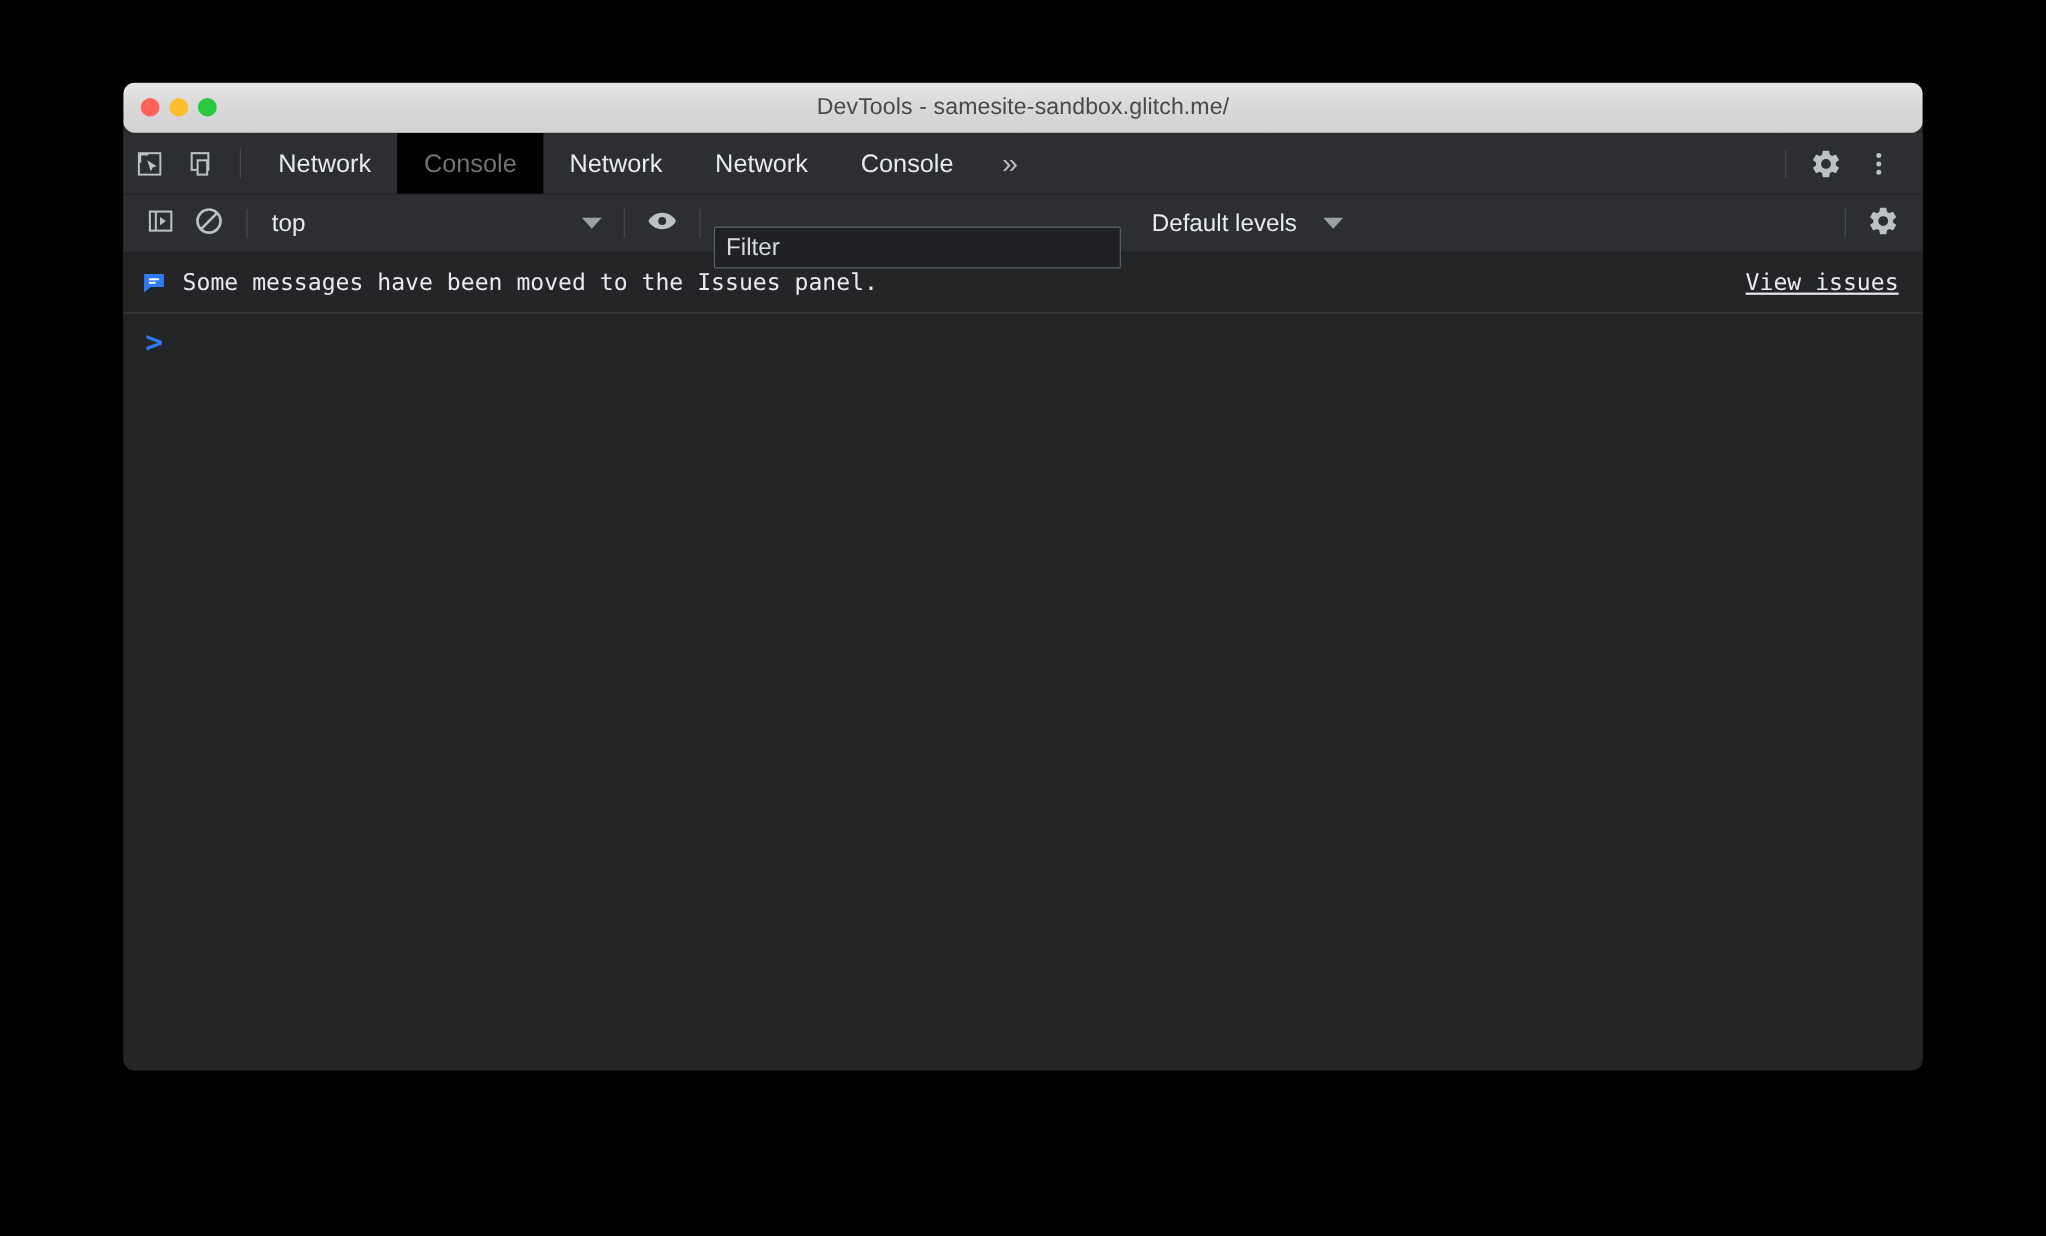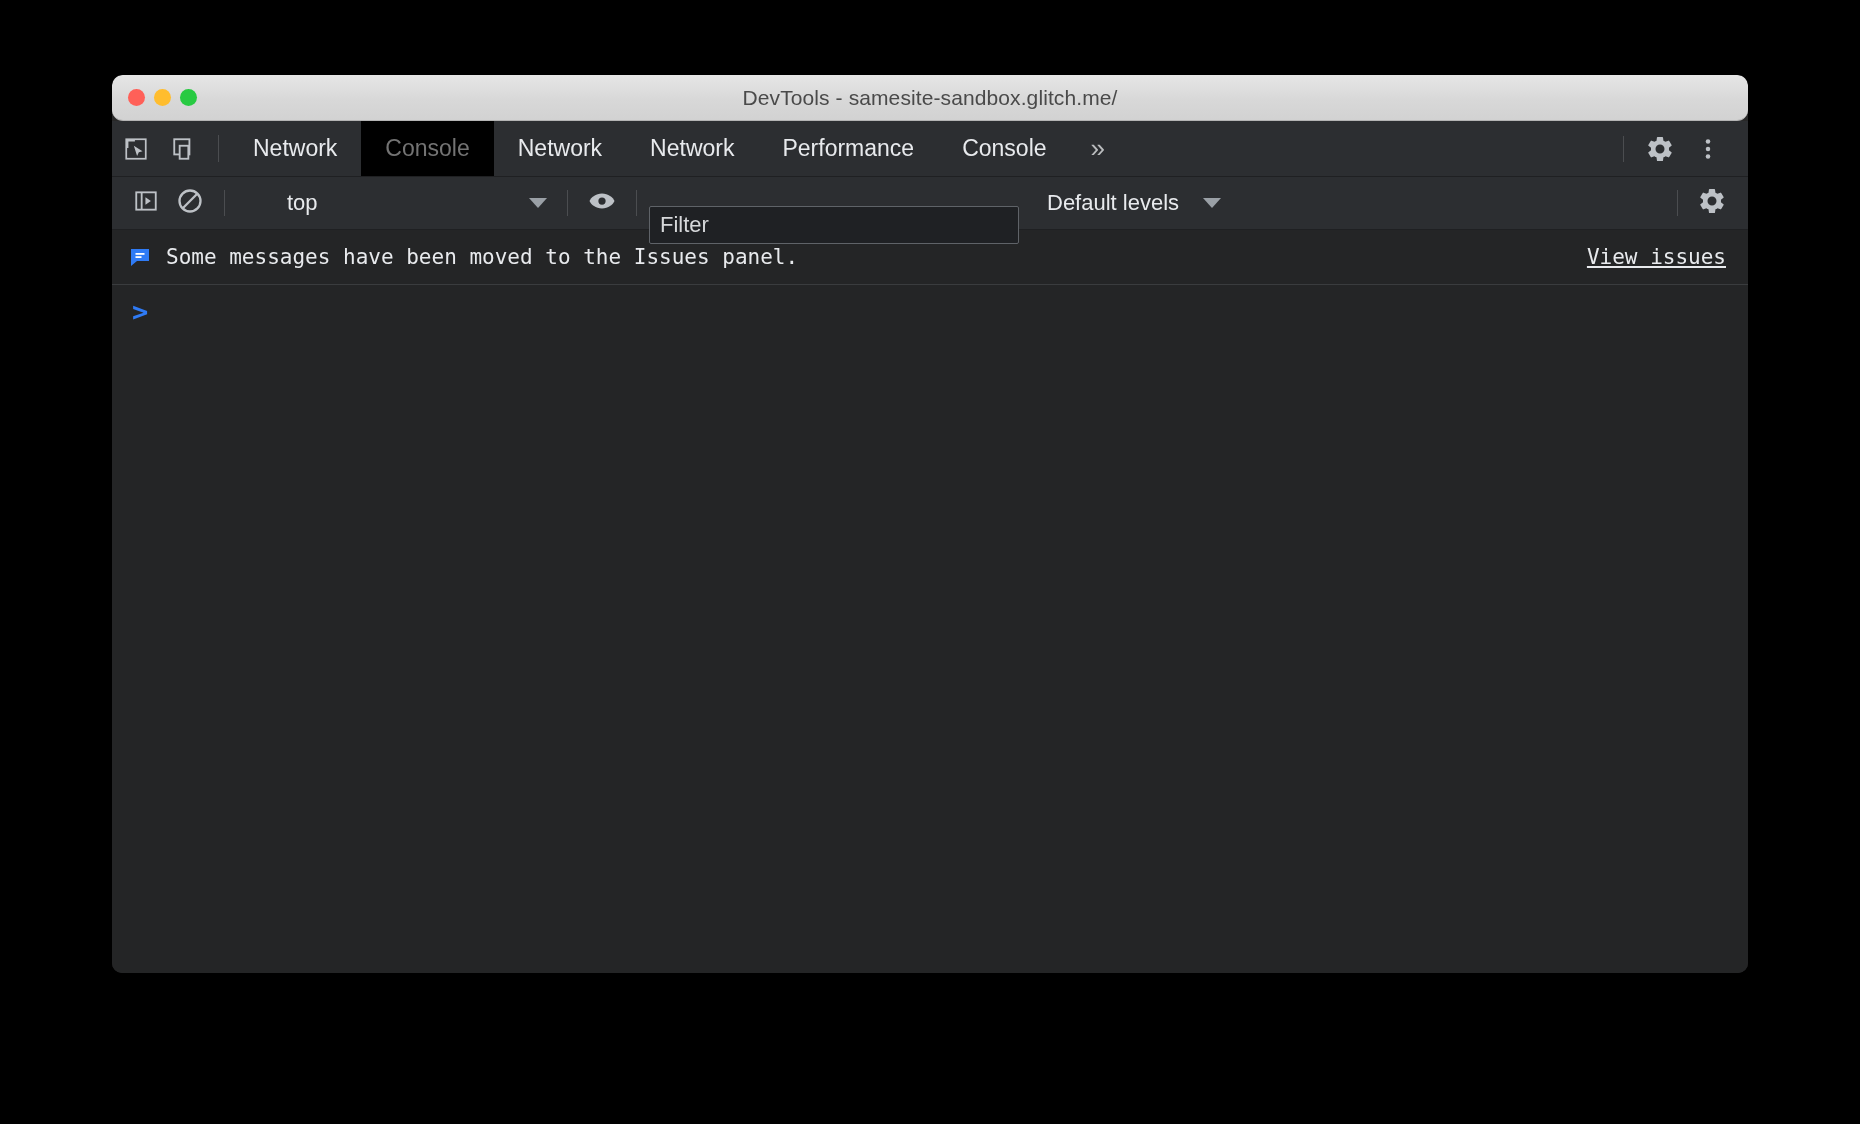--- a/index.html
+++ b/index.html
@@ -149,21 +149,21 @@
 
   .context-select {
     display: flex;
     align-items: center;
     height: 40px;
     min-width: 300px;
     padding: 0 8px 0 10px;
     color: #e8eaed;
     font-size: 22px;
   }
-  .context-select .label { flex: 1 1 auto; margin-left: 40px; }
+  .context-select .label { flex: 1 1 auto; }
   .caret {
     width: 0; height: 0;
     border-left: 9px solid transparent;
     border-right: 9px solid transparent;
     border-top: 10px solid #9aa0a6;
     margin-left: 10px;
   }
 
   #filter-input {
     width: 370px;
@@ -291,23 +291,20 @@
         <span>Network</span>
       </div>
       <div class="tab selected">
         <span>Console</span>
       </div>
       <div class="tab">
         <span>Network</span>
       </div>
       <div class="tab">
         <span>Network</span>
-      </div>
-      <div class="tab">
-        <span>Performance</span>
       </div>
       <div class="tab">
         <span>Console</span>
       </div>
       <div class="tab overflow">
         <span>»</span>
       </div>
 
       <div class="spacer"></div>
 

